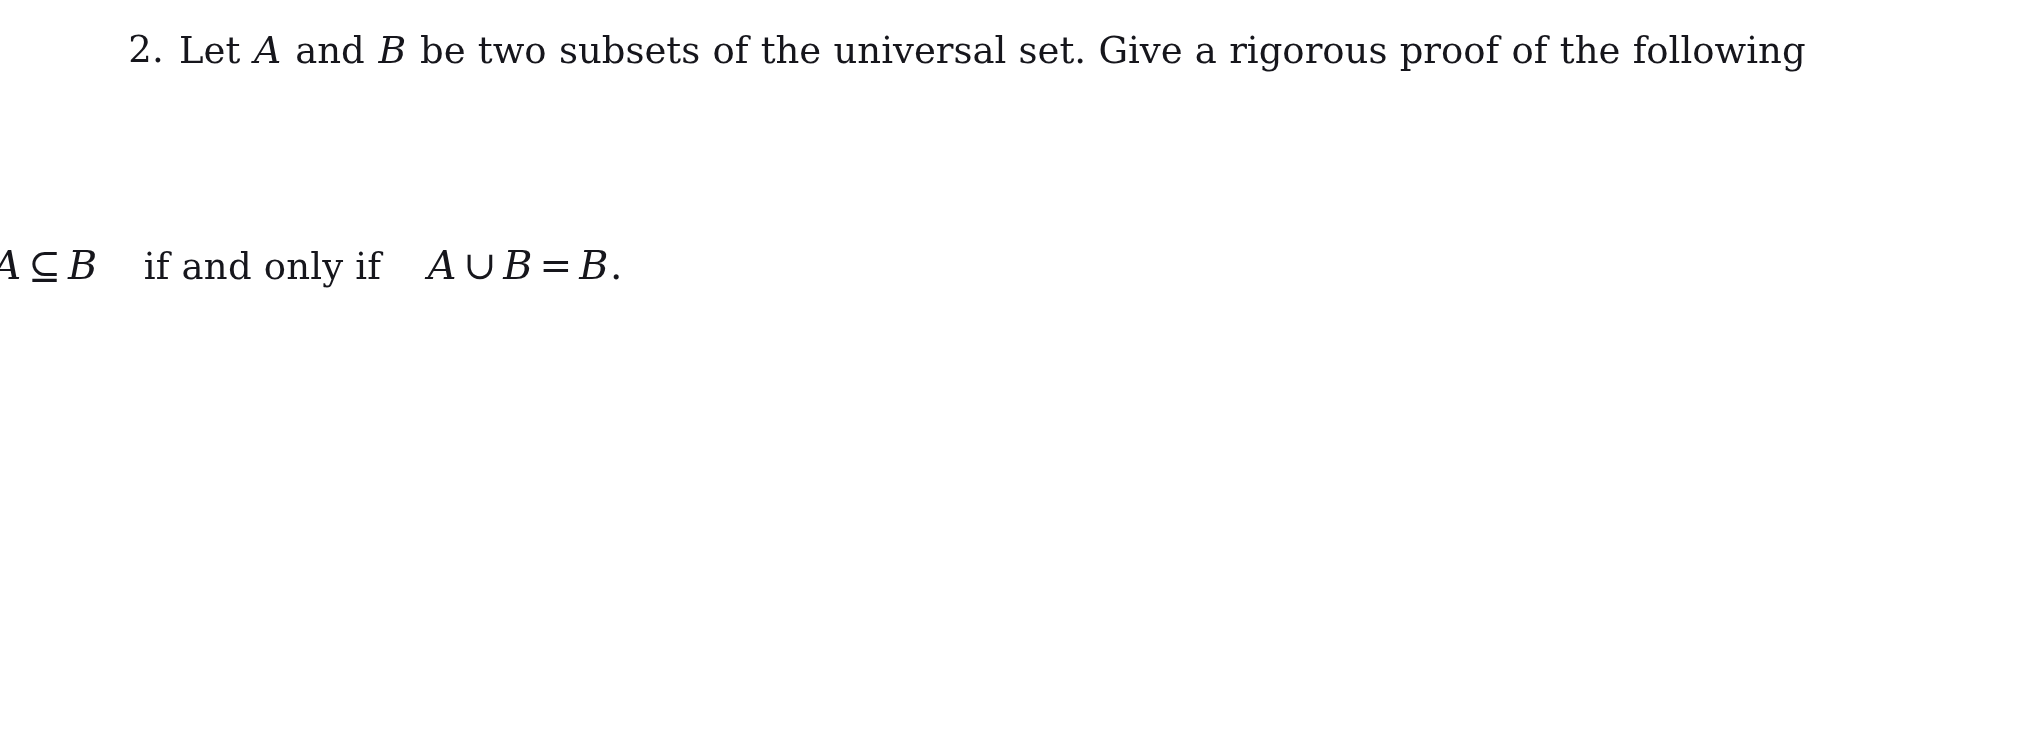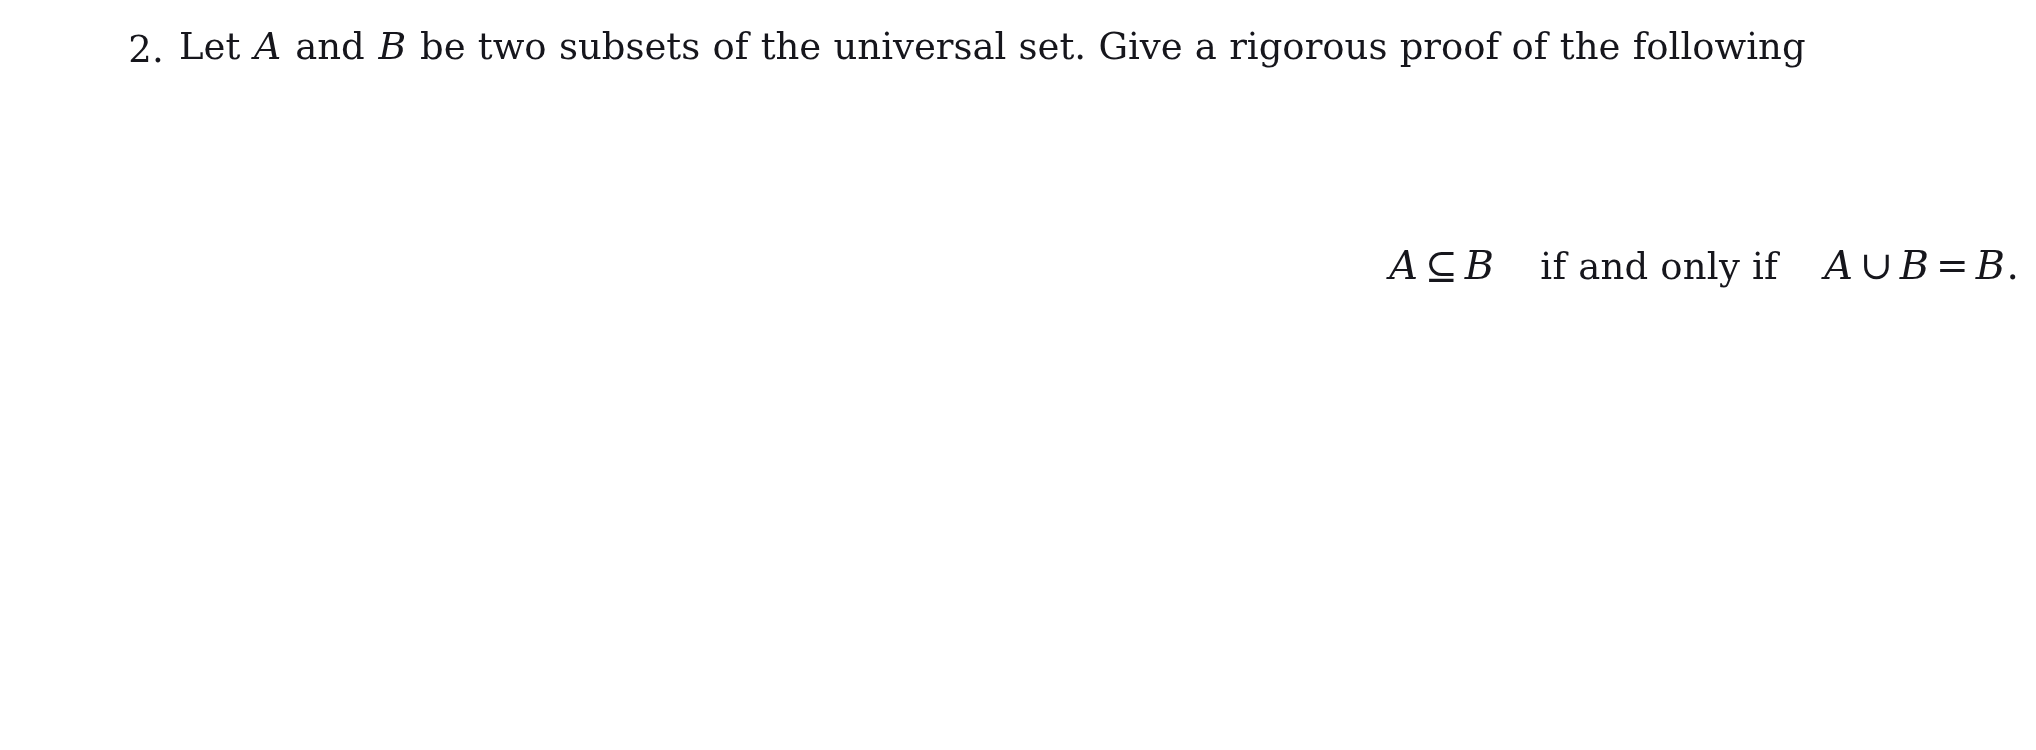--- a/index.html
+++ b/index.html
@@ -45,21 +45,21 @@
   }
 
   .item-body {
     flex: 1 1 auto;
     margin-left: 15px;
     max-width: 1855px;
   }
 
   .prose {
     font-size: 37px;
-    line-height: 40px;
+    line-height: 48px;
     text-align: justify;
     text-justify: inter-word;
     word-spacing: 0.5px;
     hyphens: none;
   }
 
   .prose .ln1,
   .prose .ln2 {
     display: block;
     white-space: nowrap;
@@ -74,24 +74,24 @@
   var, .mathvar {
     font-family: "DejaVu Serif", "Liberation Serif", serif;
     font-style: italic;
     font-size: 1.02em;
     padding: 0 0.04em;
   }
 
   
   .display-math {
     position: absolute;
-    left: 0;
+    left: 8px;
     right: 0;
     top: 238px;
-    text-align: right;
+    text-align: left;
     font-size: 39px;
     line-height: 54px;
     white-space: nowrap;
   }
 
   .display-math .eq-inner {
     display: inline-block;
     transform: translateX(-17px);
   }
 

